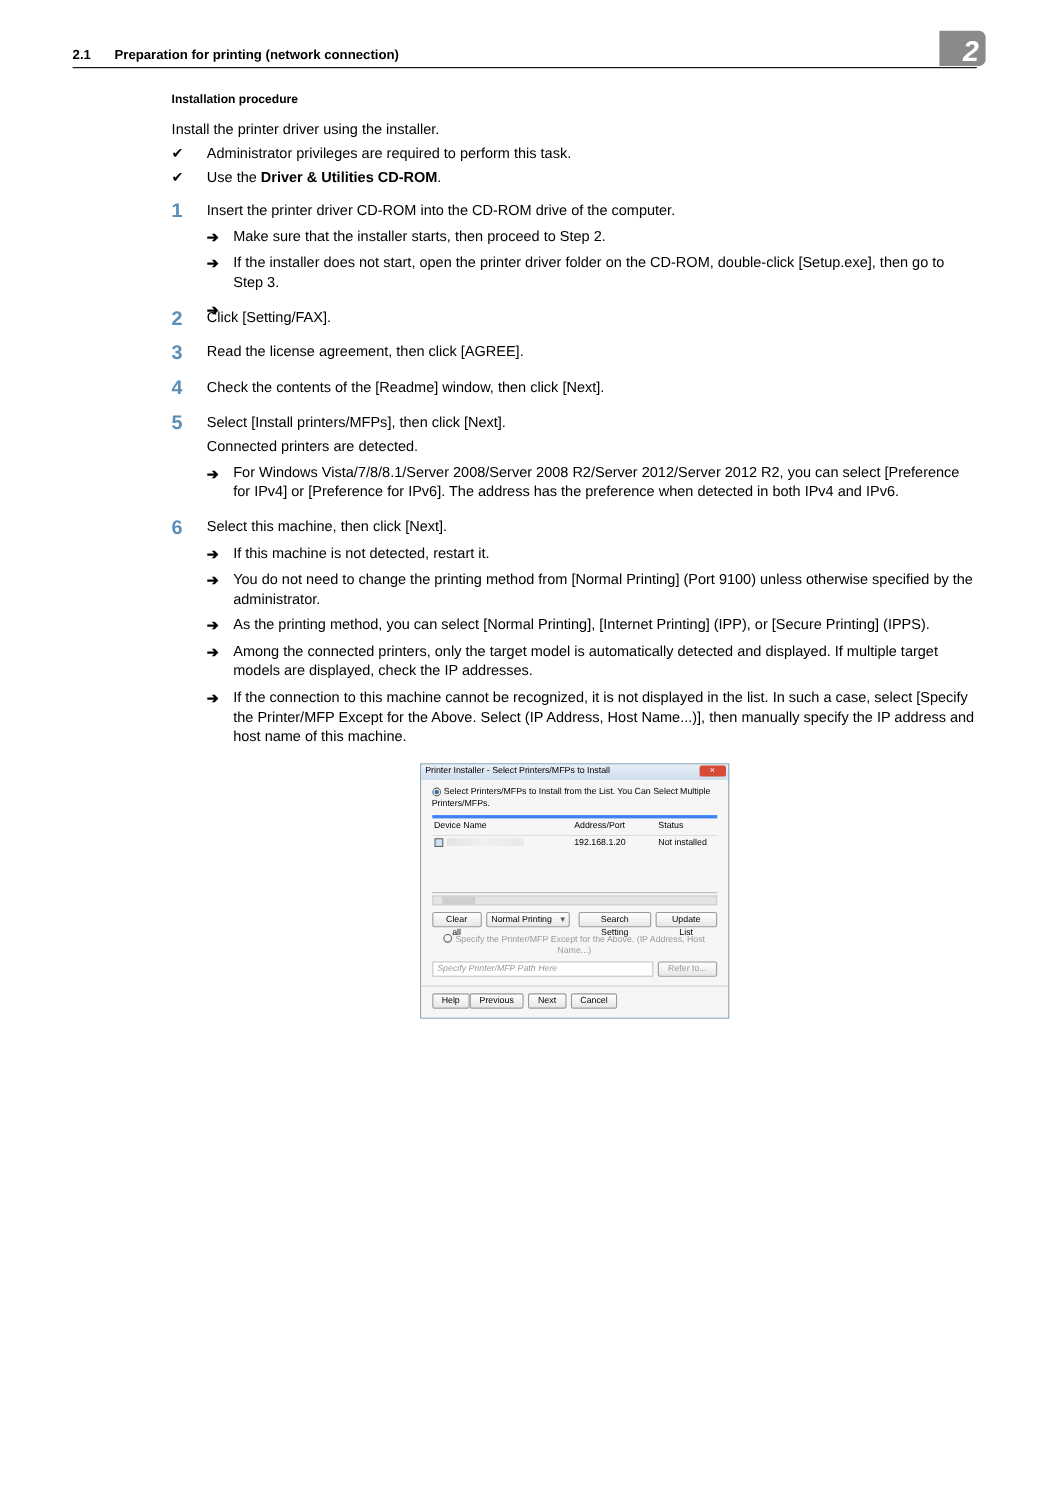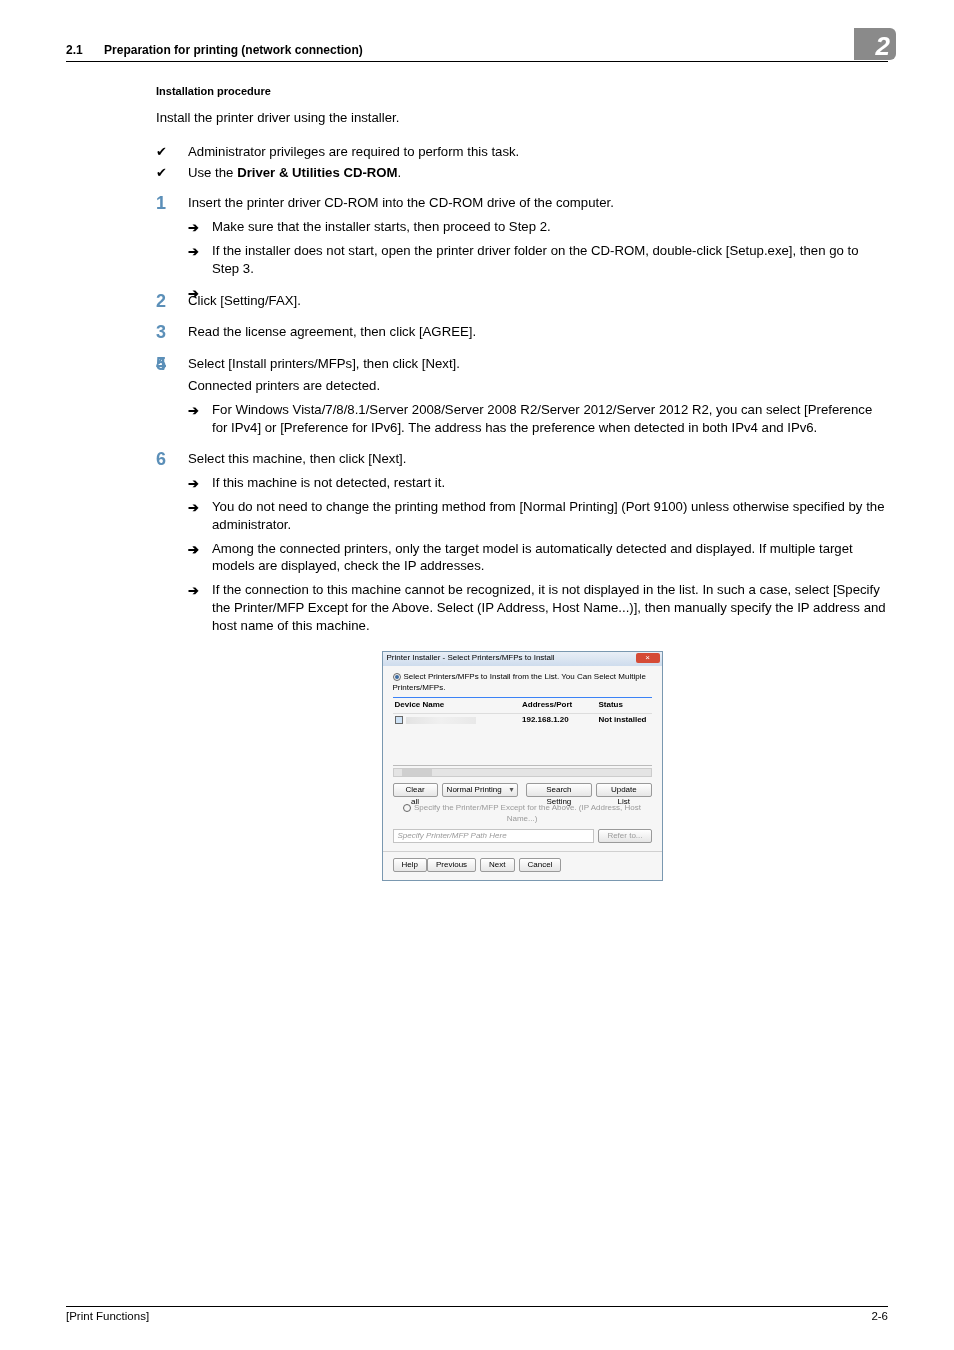--- a/index.html
+++ b/index.html
@@ -5,21 +5,21 @@
   * { box-sizing: border-box; margin: 0; padding: 0; }
   html, body { width: 954px; height: 1350px; background: #fff; font-family: Arial, Helvetica, sans-serif; color: #000; }
   .page { position: relative; width: 954px; height: 1350px; padding: 40px 66px 30px 66px; }
   .header-line { position: relative; height: 22px; border-bottom: 1px solid #000; }
   .hdr-left { position: absolute; left: 0; bottom: 4px; font-size: 12px; font-weight: bold; }
   .hdr-sec { margin-right: 18px; }
   .hdr-badge { position: absolute; right: -8px; top: -12px; width: 42px; height: 32px; background: #8a8a8a; border-top-right-radius: 6px; border-bottom-right-radius: 6px; text-align: right; padding-right: 6px; }
   .hdr-badge span { color: #fff; font-size: 26px; font-style: italic; font-weight: bold; line-height: 36px; }
   .content { padding: 22px 0 0 90px; font-size: 13.2px; line-height: 1.35; }
   h2.section-title { font-size: 11px; font-weight: bold; margin-bottom: 10px; }
-  .intro { margin-bottom: 16px; }
+  .intro { margin-bottom: 4px; }
   ul.checks { list-style: none; padding: 0; margin-bottom: 12px; }
   ul.checks li { position: relative; padding-left: 32px; margin-bottom: 4px; }
   ul.checks li .check { position: absolute; left: 0; top: 0; font-size: 13px; }
   ol.steps { list-style: none; counter-reset: stepc; padding: 0; }
   ol.steps > li { position: relative; padding-left: 32px; margin-bottom: 14px; }
   ol.steps > li .num { position: absolute; left: 0; top: -3px; font-size: 18px; font-weight: bold; color: #5b8fb8; width: 22px; text-align: left; }
   ul.arrows { list-style: none; padding: 0; margin-top: 6px; }
   ul.arrows li { position: relative; padding-left: 24px; margin-bottom: 6px; }
   ul.arrows li .arr { position: absolute; left: 0; top: 1px; font-size: 13px; font-weight: bold; }
   .sub-note { margin-top: 4px; margin-bottom: 4px; }
@@ -37,21 +37,21 @@
   .dlg-banner-title { color: #fff; font-weight: bold; font-size: 10px; position: absolute; left: 80px; top: 9px; }
   .dlg-banner-arrow { position: absolute; right: 18px; top: 4px; width: 40px; height: 20px; }
   .dlg-banner-arrow svg { width: 40px; height: 20px; }
   .dlg-banner-logo { position: absolute; left: 8px; top: 7px; width: 30px; height: 16px; }
   .dlg-banner-logo .sq1 { width:8px; height:8px; background:#8fb0cc; display:inline-block; border-radius:50%;}
   .dlg-banner-logo .sq2 { width:8px; height:8px; background:#5d8ab6; display:inline-block; border-radius:50%; margin-left: 10px;}
   .dlg-body { background: #f6f6f6; padding: 6px 10px 8px 10px; }
   .dlg-radio-line { margin-bottom: 4px; }
   .dlg-radio { display:inline-block; width:8px; height:8px; border:1px solid #666; border-radius:50%; vertical-align: middle; margin-right: 3px; position: relative;}
   .dlg-radio.sel::after { content:""; position:absolute; left:1px; top:1px; width:4px; height:4px; background:#3b6aa0; border-radius:50%; }
-  .dlg-table { border-top: 1px solid #3b82f6; border-bottom: 1px solid #bbb; margin: 3px 0 2px 0; padding-bottom: 38px; font-weight: bold; }
+  .dlg-table { border-top: 3px solid #3b82f6; border-bottom: 1px solid #bbb; margin: 3px 0 2px 0; padding-bottom: 38px; }
   .dlg-thead { display: flex; font-size: 8px; padding: 2px 2px; border-bottom: 1px solid #ddd; }
   .dlg-thead .c1 { width: 150px; }
   .dlg-thead .c2 { width: 90px; }
   .dlg-thead .c3 { width: 60px; }
   .dlg-trow { display: flex; font-size: 8px; padding: 1px 2px; }
   .dlg-trow .c1 { width: 150px; }
   .dlg-trow .c2 { width: 90px; }
   .dlg-trow .c3 { width: 60px; }
   .dlg-trow .chk { display:inline-block; width:8px; height:8px; border:1px solid #666; vertical-align:middle; margin-right:3px; position:relative;}
   .dlg-trow .chk.sel::after { content:""; position:absolute; left:1px; top:-1px; font-size:8px; }
@@ -116,38 +116,39 @@
         <span>Click [Setting/FAX].</span>
       </li>
 
       <li>
         <span class="num">3</span>
         <span>Read the license agreement, then click [AGREE].</span>
       </li>
 
       <li>
         <span class="num">4</span>
+        <span>Check the contents of the [Readme] window, then click [Next].</span>
       </li>
 
       <li>
         <span class="num">5</span>
         <span>Select [Install printers/MFPs], then click [Next].</span>
         <p class="sub-note">Connected printers are detected.</p>
         <ul class="arrows">
           <li><span class="arr">➔</span><span>For Windows Vista/7/8/8.1/Server 2008/Server 2008 R2/Server 2012/Server 2012 R2, you can select [Preference for IPv4] or [Preference for IPv6]. The address has the preference when detected in both IPv4 and IPv6.</span></li>
         </ul>
       </li>
 
       <li>
         <span class="num">6</span>
         <span>Select this machine, then click [Next].</span>
         <ul class="arrows">
           <li><span class="arr">➔</span><span>If this machine is not detected, restart it.</span></li>
           <li><span class="arr">➔</span><span>You do not need to change the printing method from [Normal Printing] (Port 9100) unless otherwise specified by the administrator.</span></li>
-          <li><span class="arr">➔</span></li>
+          <li><span class="arr">➔</span><span>As the printing method, you can select [Normal Printing], [Internet Printing] (IPP), or [Secure Printing] (IPPS).</span></li>
           <li><span class="arr">➔</span><span>Among the connected printers, only the target model is automatically detected and displayed. If multiple target models are displayed, check the IP addresses.</span></li>
           <li><span class="arr">➔</span><span>If the connection to this machine cannot be recognized, it is not displayed in the list. In such a case, select [Specify the Printer/MFP Except for the Above. Select (IP Address, Host Name...)], then manually specify the IP address and host name of this machine.</span></li>
         </ul>
       </li>
     </ol>
 
     <div class="dialog-wrap">
       <div class="dialog">
         <div class="dlg-titlebar">
           <span>Printer Installer - Select Printers/MFPs to Install</span>
@@ -194,17 +195,13 @@
               <div class="dlg-btn small"><span>Next</span></div>
               <div class="dlg-btn small"><span>Cancel</span></div>
             </div>
           </div>
         </div>
       </div>
     </div>
 
   </div>
 
-  <div class="footer">
-    <span class="fl">[Print Functions]</span>
-    <span class="fr">2-6</span>
-  </div>
 </div>
 
 </body></html>

